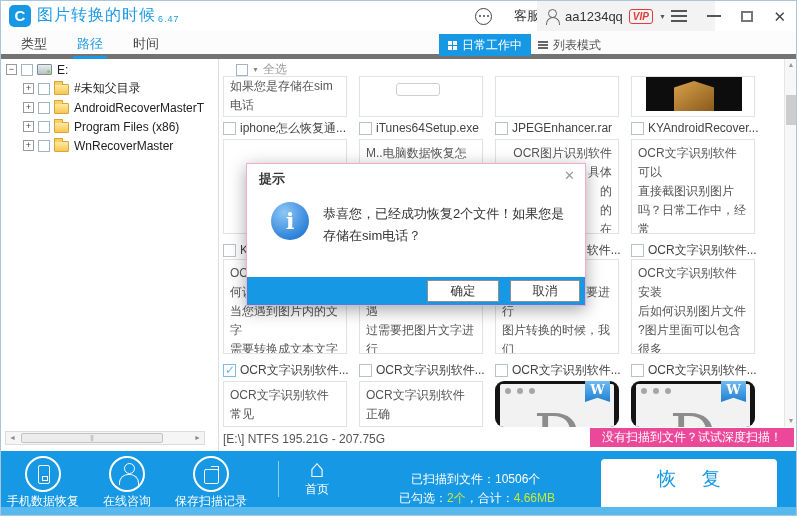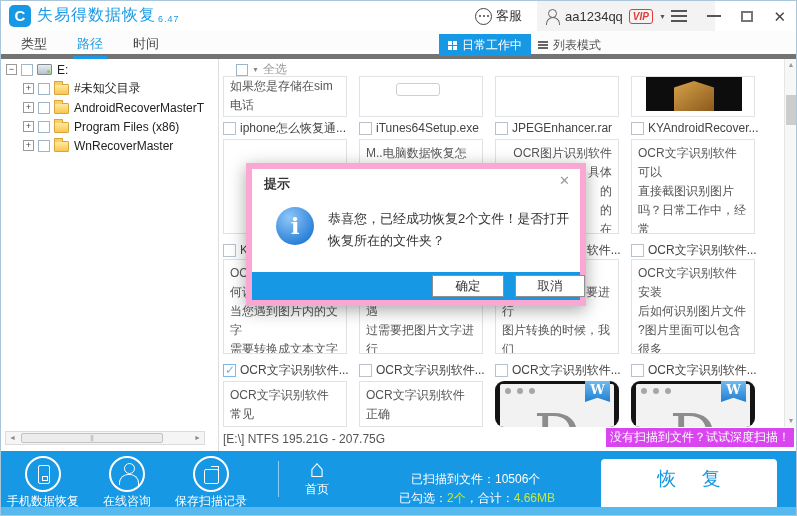--- a/index.html
+++ b/index.html
@@ -6,21 +6,21 @@
   body { font-family:"Liberation Sans","DejaVu Sans",sans-serif; background:#666; }
   .window { position:relative; width:797px; height:516px; background:#fff;
             border:1px solid #a9c6da; overflow:hidden; font-size:12px; color:#333; }
 
   
   .titlebar { position:absolute; top:0; left:0; right:0; height:30px; background:#fff; }
   .logo { position:absolute; left:8px; top:4px; width:22px; height:22px; border-radius:5px;
           background:#1798e5; color:#fff; font-weight:bold; font-size:15px; text-align:center; line-height:22px; }
   .app-title { position:absolute; left:36px; top:4px; font-size:16px; color:#1a9ae6; letter-spacing:1px; }
   .app-version { font-size:9px; color:#1a9ae6; vertical-align:-2px; margin-left:2px; }
-  .kefu { position:absolute; left:474px; top:0; height:30px; display:flex; align-items:center; gap:4px; cursor:pointer; }
+  .kefu { position:absolute; left:474px; top:0; height:30px; display:flex; align-items:center; gap:22px; cursor:pointer; }
   .kefu-icon { position:relative; width:17px; height:17px; border:1.5px solid #444; border-radius:50%; }
   .kefu-icon::before { content:""; position:absolute; left:3px; top:6px; width:2px; height:2px; border-radius:50%;
           background:#444; box-shadow:4px 0 0 #444, 8px 0 0 #444; }
   .kefu-label { font-size:13px; color:#333; }
   .account { position:absolute; left:536px; top:0; width:178px; height:30px; background:#f3f3f3;
              display:flex; align-items:center; gap:6px; padding:0 8px; cursor:pointer; }
   .person-sm { position:relative; width:14px; height:16px; }
   .person-sm::before { content:""; position:absolute; left:3px; top:1px; width:7px; height:7px; border:1.3px solid #666; border-radius:50%; }
   .person-sm::after { content:""; position:absolute; left:1px; top:9px; width:12px; height:7px; border:1.3px solid #666;
              border-bottom:none; border-radius:7px 7px 0 0; }
@@ -123,26 +123,26 @@
 
   .vscroll { position:absolute; left:783px; top:58px; width:13px; height:368px; background:#f7f7f7; border-left:1px solid #e5e5e5; }
   .vs-up, .vs-down { position:absolute; left:0; width:12px; height:12px; color:#999; font-size:7px;
         text-align:center; line-height:12px; cursor:pointer; }
   .vs-up { top:0; } .vs-down { bottom:0; }
   .vs-thumb { position:absolute; left:1px; top:36px; width:10px; height:30px; background:#cdcdcd; cursor:pointer; }
 
   
   .statusrow { position:absolute; left:219px; right:0; top:426px; height:24px; background:#fff; }
   .vol-info { position:absolute; left:3px; top:5px; font-size:12px; color:#555; }
-  .deep-scan { position:absolute; right:2px; top:1px; height:19px; line-height:19px; padding:0 4px;
-        background:#d946ef; color:#fff; font-size:12px; cursor:pointer; }
+  .deep-scan { position:absolute; right:2px; top:1px; height:19px; line-height:19px; padding:0 12px;
+        background:#ec4899; color:#fff; font-size:12px; cursor:pointer; }
 
   
   .modal { position:absolute; left:245px; top:162px; width:340px; height:143px; background:#fff;
-        border:6px solid #f9a8d4; box-shadow:0 4px 16px rgba(0,0,0,0.35); z-index:50; }
+        border:1px solid #f9a8d4; box-shadow:0 4px 16px rgba(0,0,0,0.35); z-index:50; }
   .modal-title { position:absolute; left:12px; top:6px; font-size:13px; font-weight:bold; color:#333; }
   .modal-close { position:absolute; right:10px; top:4px; font-size:13px; color:#999; cursor:pointer; }
   .info-icon { position:absolute; left:24px; top:38px; width:38px; height:38px; border-radius:50%;
         background:radial-gradient(circle at 35% 28%, #8ec7f7, #2a7fd8 75%);
         color:#fff; font-family:"DejaVu Serif",serif; font-weight:bold; font-size:23px;
         text-align:center; line-height:38px; }
   .modal-msg { position:absolute; left:76px; top:39px; width:250px; font-size:13px; color:#333; line-height:22px; }
   .modal-footer { position:absolute; left:0; right:0; bottom:0; height:28px; background:#1798e5; }
   .mbtn { position:absolute; top:3px; height:22px; background:#fff; border:1px solid #8f8f8f;
         font-size:12.5px; color:#333; text-align:center; line-height:20px; cursor:pointer; }
@@ -173,21 +173,21 @@
   .recover-btn { position:absolute; left:600px; top:8px; width:176px; height:51px; background:#fff; border-radius:4px;
         color:#1798e5; font-size:19px; text-align:center; line-height:40px; letter-spacing:10px; cursor:pointer; padding-left:10px; }
 </style>
 </head>
 <body>
 
 <div class="window">
 
   <div class="titlebar">
     <div class="logo">C</div>
-    <div class="app-title"><span>失易得数据恢复</span><span class="app-version">6.47</span></div>
+    <div class="app-title"><span>图片转换的时候</span><span class="app-version">6.47</span></div>
     <div class="kefu">
       <span class="kefu-icon"></span>
       <span class="kefu-label">客服</span>
     </div>
     <div class="account">
       <span class="person-sm"></span>
       <span class="account-name">aa1234qq</span>
       <span class="vip-badge">VIP</span>
       <span class="caret">▼</span>
     </div>
@@ -388,21 +388,21 @@
 
   <div class="statusrow">
     <span class="vol-info">[E:\] NTFS 195.21G - 207.75G</span>
     <span class="deep-scan">没有扫描到文件？试试深度扫描！</span>
   </div>
 
   <div class="modal">
     <div class="modal-title">提示</div>
     <div class="modal-close">✕</div>
     <div class="info-icon">i</div>
-    <div class="modal-msg">恭喜您，已经成功恢复2个文件！是否打开恢复所在的文件夹？</div>
+    <div class="modal-msg">恭喜您，已经成功恢复2个文件！如果您是存储在sim电话？</div>
     <div class="modal-footer">
       <div class="mbtn mbtn-ok">确定</div>
       <div class="mbtn mbtn-cancel">取消</div>
     </div>
   </div>
 
   <div class="bottombar">
     <div class="act" style="left:0">
       <div class="act-circle ic-phone-wrap">
           <span class="ic-phone"></span>

